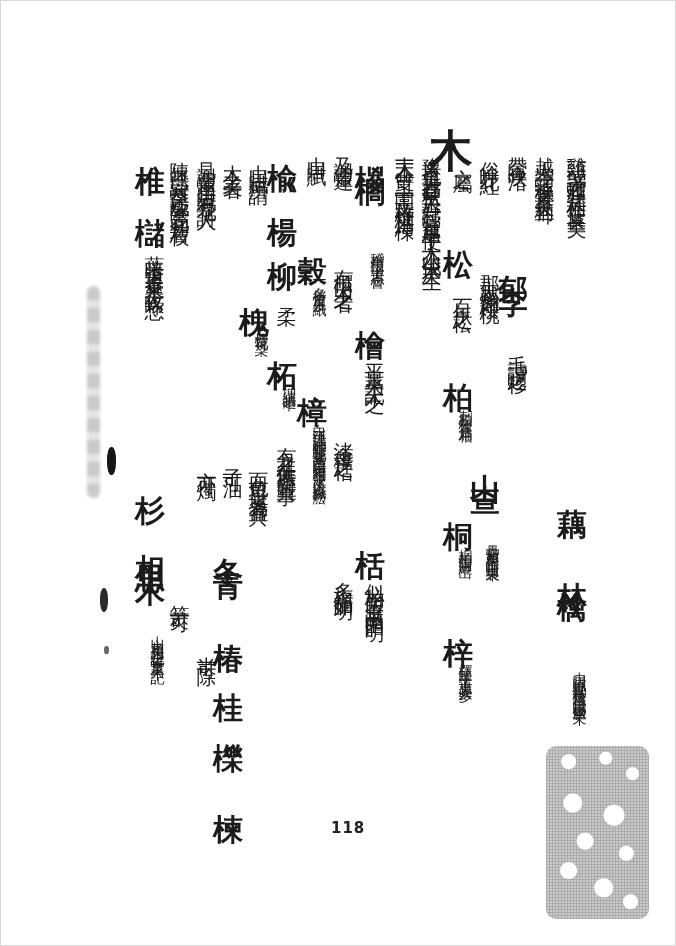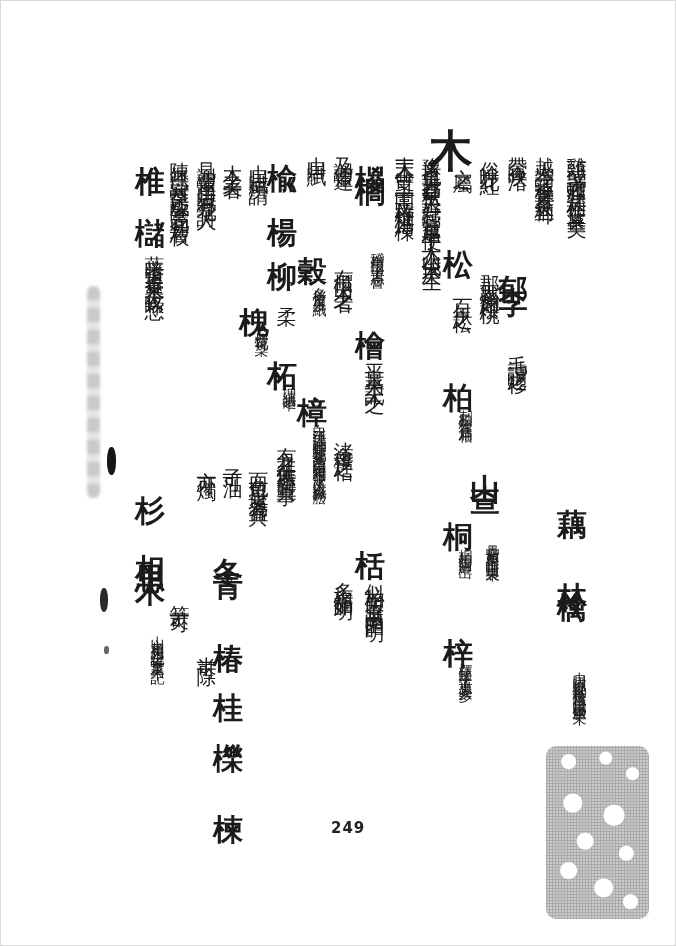--- a/index.html
+++ b/index.html
@@ -165,14 +165,14 @@
     </div>
 
   <div class="seal"></div>
   <div class="bleed" style="left: 86px; top: 285px; width: 13px; height: 212px;"></div>
   <div id="marks-root">
       <div class="ink-mark" style="left: 106px; top: 446px; width: 9px; height: 28px; background: rgb(22, 22, 22);"></div>
       <div class="ink-mark" style="left: 99px; top: 587px; width: 8px; height: 24px; background: rgb(42, 42, 42);"></div>
       <div class="ink-mark" style="left: 103px; top: 645px; width: 5px; height: 8px; background: rgb(102, 102, 102);"></div>
     </div>
 
-  <div class="page-number">249</div>
+  <div class="page-number">118</div>
 </div>
 
 </body></html>

